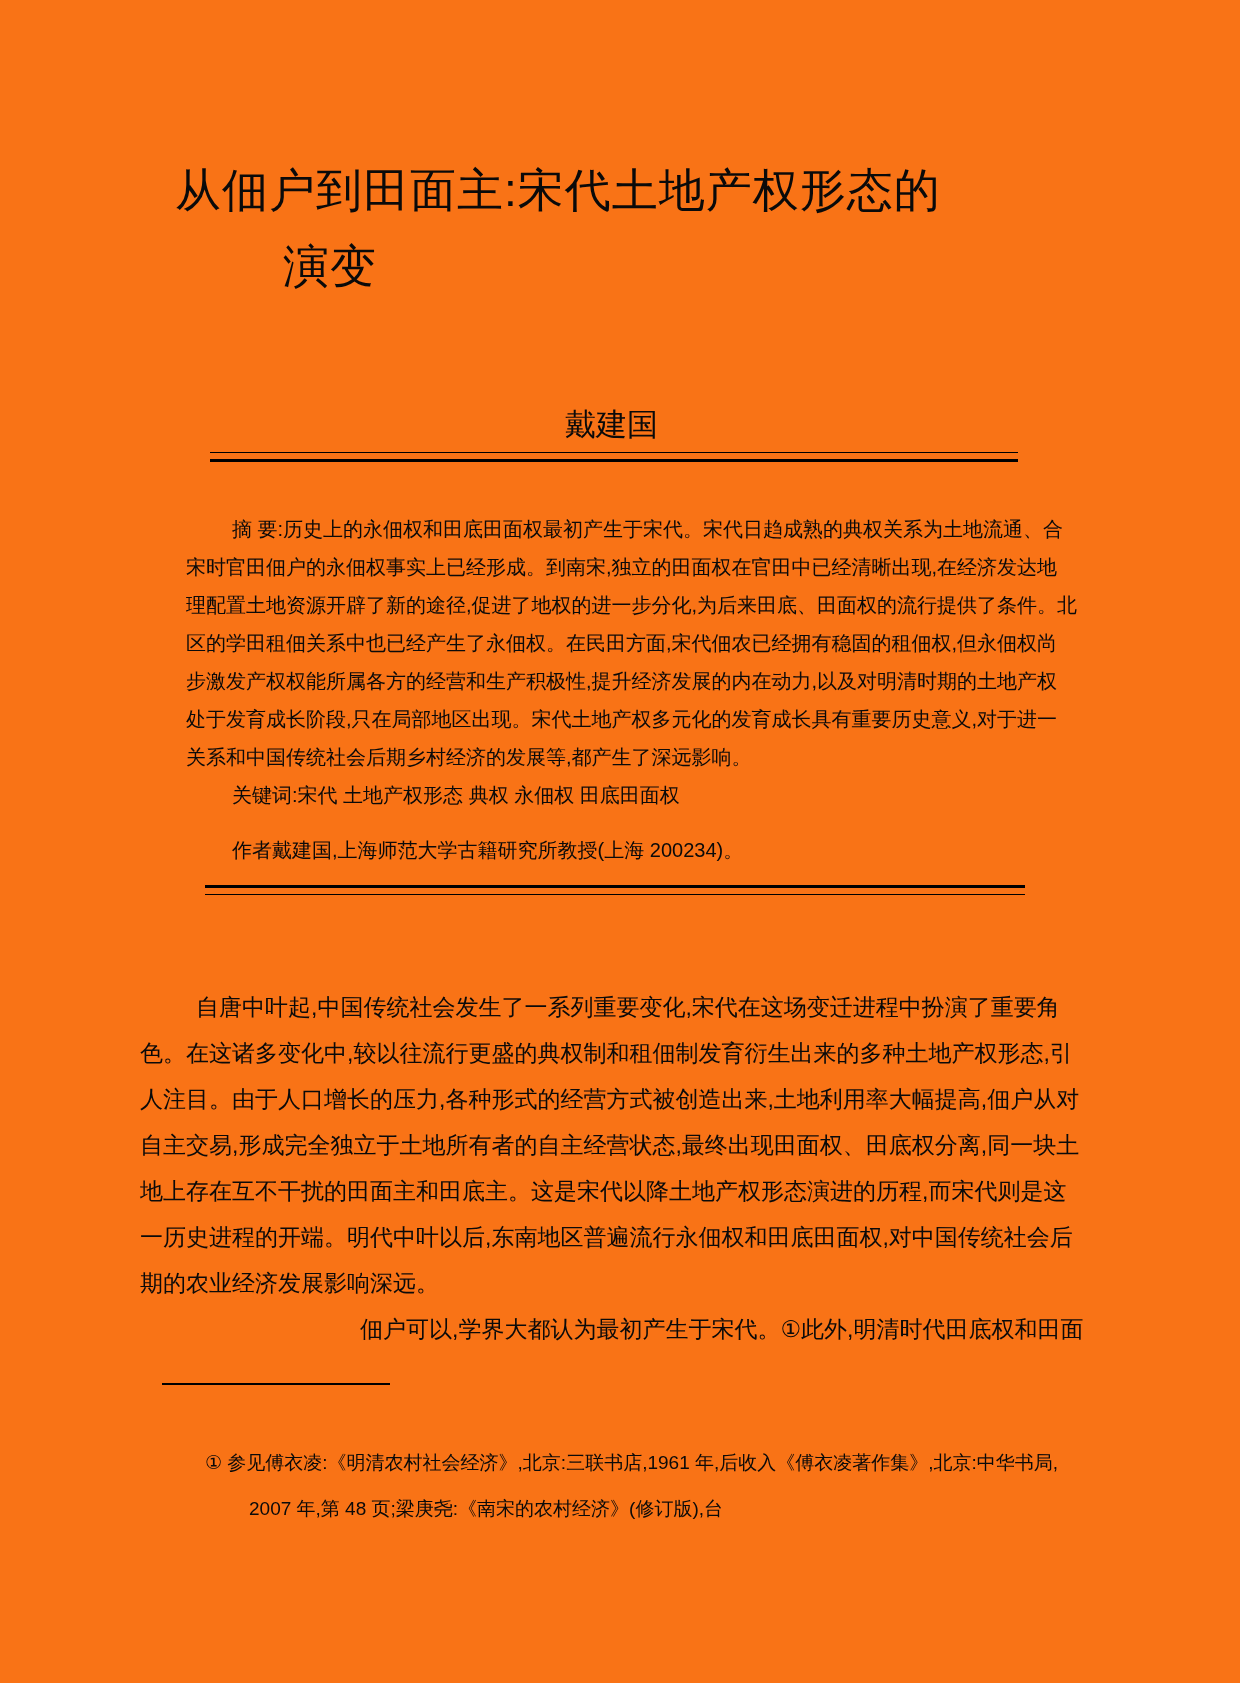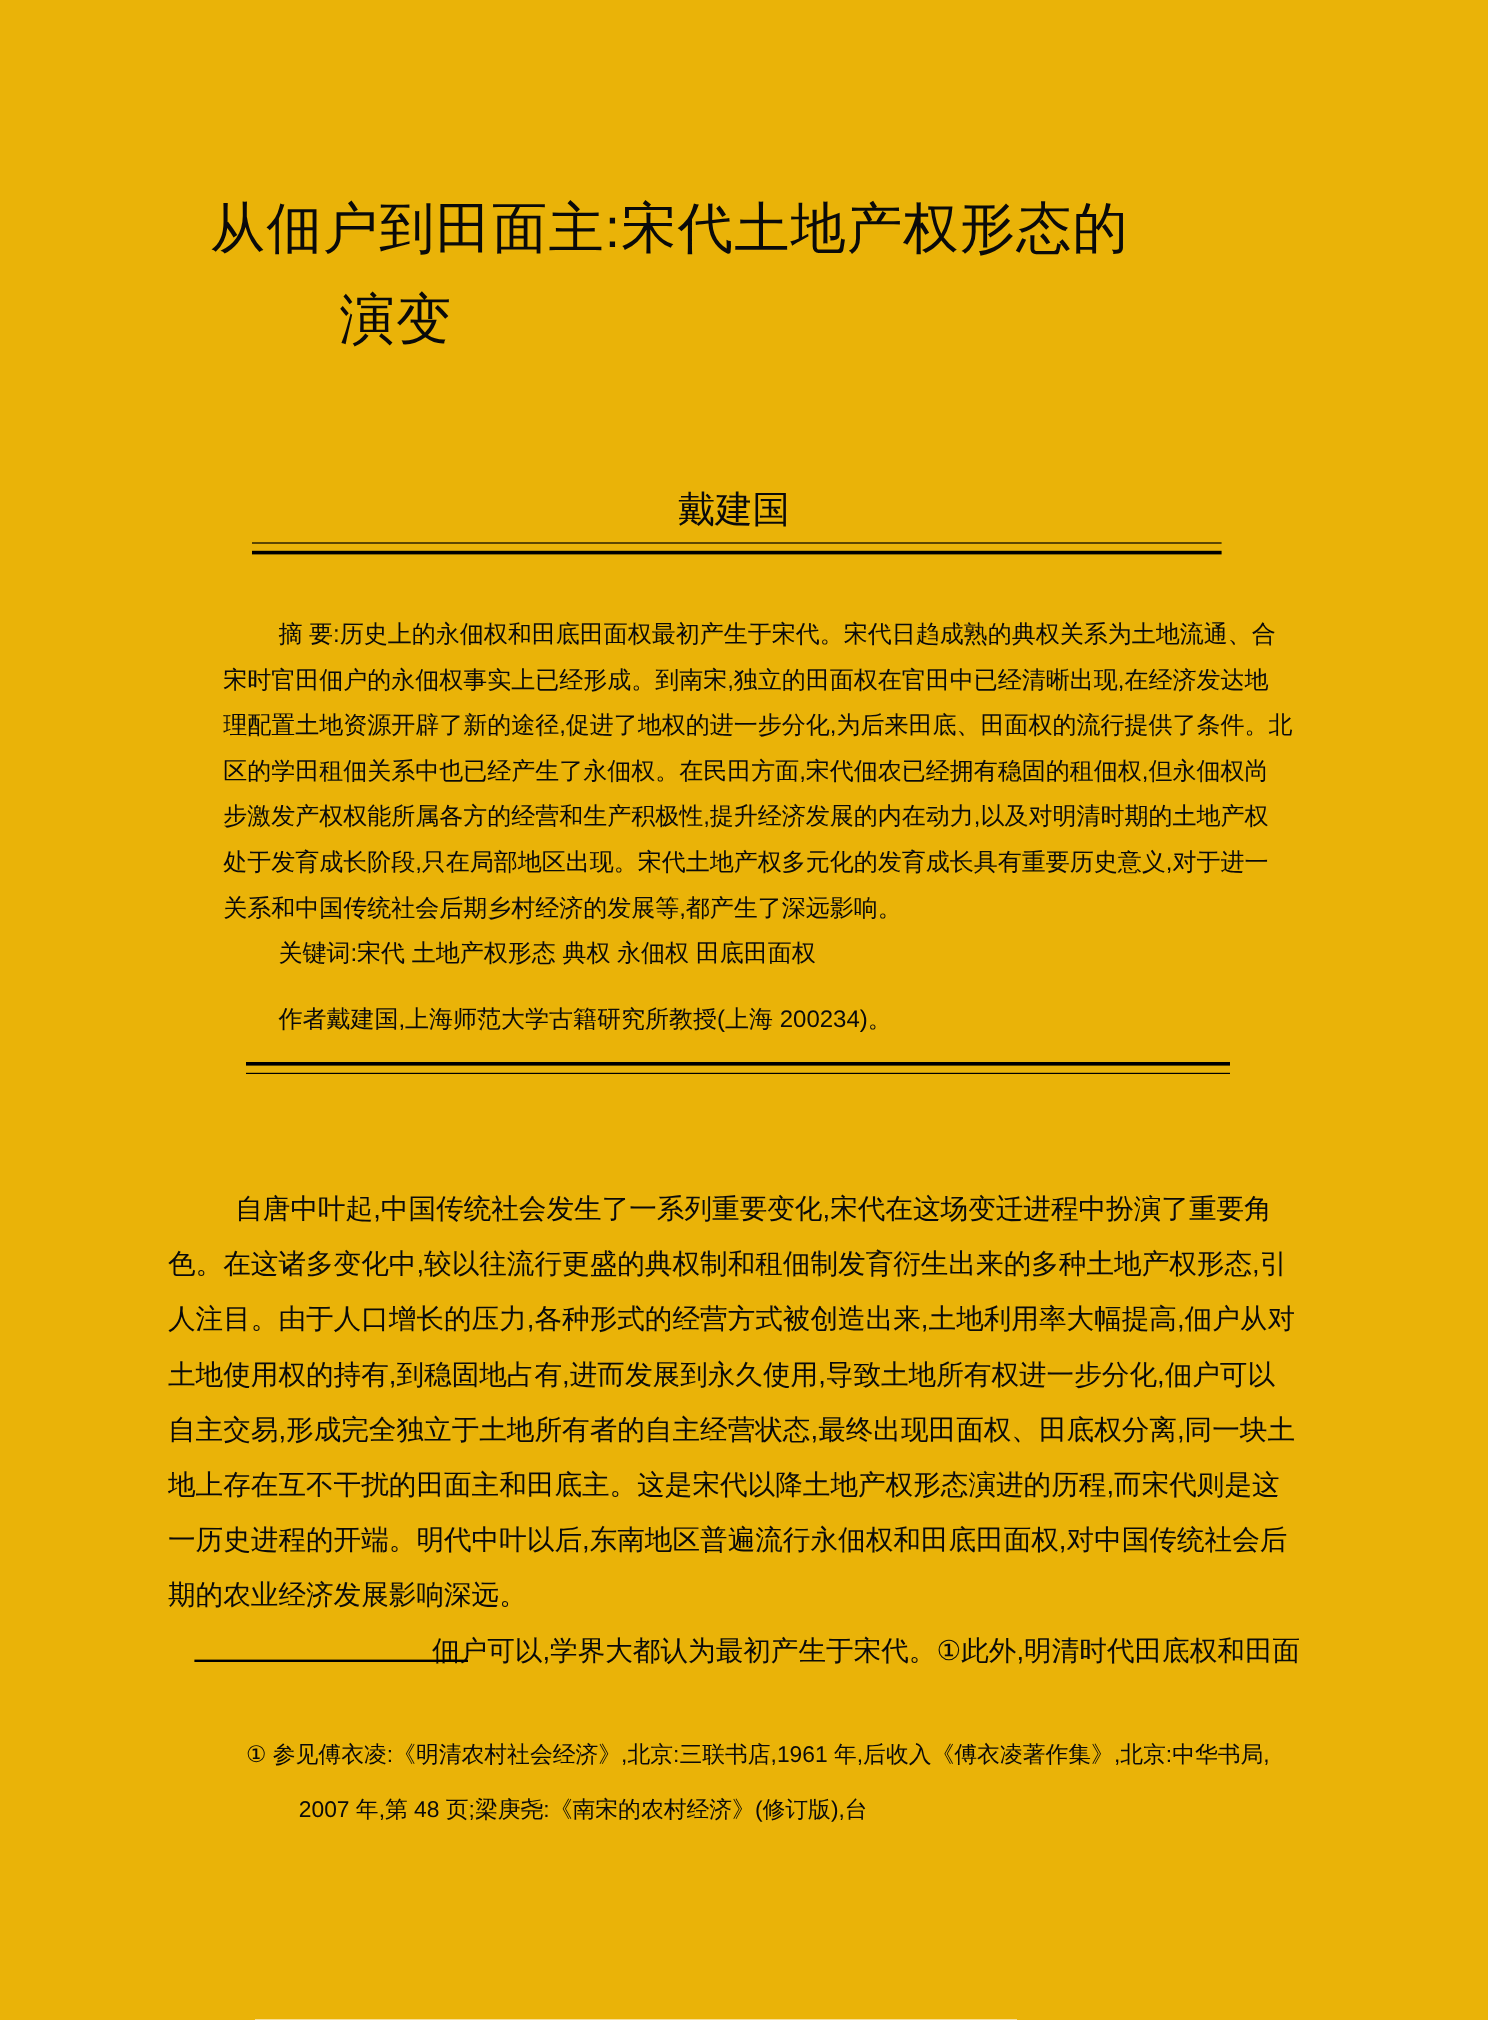--- a/index.html
+++ b/index.html
@@ -5,21 +5,21 @@
   html, body {
     margin: 0;
     padding: 0;
     background: #ffffff;
   }
   .page {
     position: relative;
     width: 1240px;
     height: 1683px;
     margin: 0 auto;
-    background: #eab308;
+    background: #f97316;
     color: #000000;
     font-family: "Liberation Sans", "DejaVu Sans", sans-serif;
     overflow: hidden;
   }
   .nowrap { white-space: nowrap; }
 
   
   .title-block {
     position: absolute;
     top: 152px;
@@ -140,21 +140,20 @@
     <div class="keywords-line nowrap">关键词:宋代 土地产权形态 典权 永佃权 田底田面权</div>
     <div class="author-info-line nowrap">作者戴建国,上海师范大学古籍研究所教授(上海 200234)。</div>
   </div>
 
   <div class="rule-section"></div>
 
   <div class="body-block">
     <div class="body-line indent-first nowrap">自唐中叶起,中国传统社会发生了一系列重要变化,宋代在这场变迁进程中扮演了重要角</div>
     <div class="body-line nowrap">色。在这诸多变化中,较以往流行更盛的典权制和租佃制发育衍生出来的多种土地产权形态,引</div>
     <div class="body-line nowrap">人注目。由于人口增长的压力,各种形式的经营方式被创造出来,土地利用率大幅提高,佃户从对</div>
-    <div class="body-line nowrap">土地使用权的持有,到稳固地占有,进而发展到永久使用,导致土地所有权进一步分化,佃户可以</div>
     <div class="body-line nowrap">自主交易,形成完全独立于土地所有者的自主经营状态,最终出现田面权、田底权分离,同一块土</div>
     <div class="body-line nowrap">地上存在互不干扰的田面主和田底主。这是宋代以降土地产权形态演进的历程,而宋代则是这</div>
     <div class="body-line nowrap">一历史进程的开端。明代中叶以后,东南地区普遍流行永佃权和田底田面权,对中国传统社会后</div>
     <div class="body-line nowrap">期的农业经济发展影响深远。</div>
     <div class="body-line indent-deep nowrap">佃户可以,学界大都认为最初产生于宋代。①此外,明清时代田底权和田面</div>
   </div>
 
   <div class="footnote-separator"></div>
 
   <div class="footnote-block">

